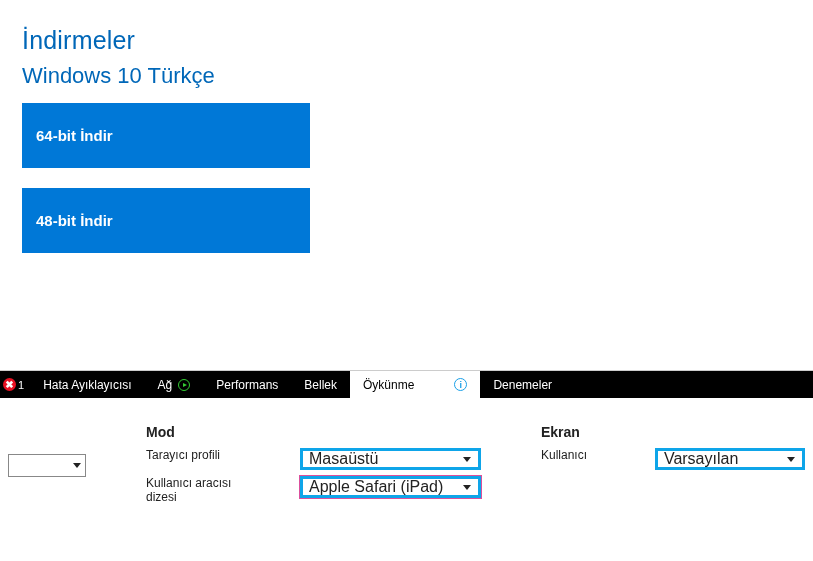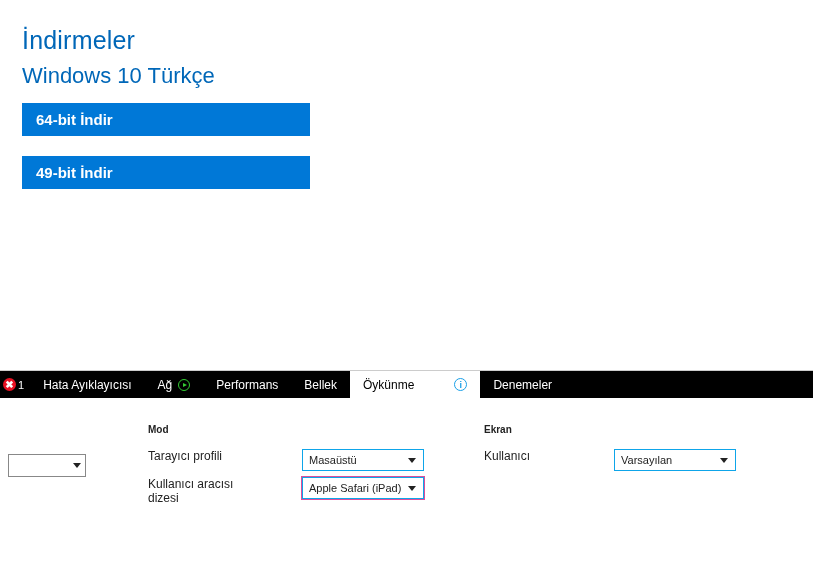--- a/index.html
+++ b/index.html
@@ -40,21 +40,21 @@
     margin: 0 0 14px 0;
   }
   .dl-btn {
     display: block;
     width: 288px;
     background: #0078d7;
     color: #fff;
     font-size: 15px;
     font-weight: 600;
     border: none;
-    padding: 8px 14px;
+    padding: 24px 14px;
     text-align: left;
     margin-bottom: 20px;
     cursor: pointer;
   }
   
   .devtools {
     border-top: 1px solid #ccc;
     background: #fff;
   }
   .tabs {
@@ -121,47 +121,47 @@
      padding-right:4px;
   }
   .chev {
     width:0;height:0;border-left:4px solid transparent;border-right:4px solid transparent;
     border-top:5px solid #222;display:inline-block;
   }
   .col {
       display:flex; flex-direction:column;
   }
   .col-title {
-     font-weight:600; font-size:10px; margin-bottom: 14px;
+     font-weight:600; font-size:14px; margin-bottom: 8px;
   }
   .row { display:flex; min-height: 28px; gap: 44px; }
   .row label { width: 110px; color:#222; }
   .select {
-     width: 122px; height: 22px; border:1px solid #0ea5e9; background:#fff;
+     width: 181px; height: 22px; border:3px solid #0ea5e9; background:#fff;
      display:flex;align-items:center;justify-content:space-between;
-     padding: 0 4px 0 6px; font-size:11px;
+     padding: 0 4px 0 6px; font-size:16px;
   }
   .select.highlight {
      outline: 1.5px solid #dc4f9c;
      outline-offset: 0;
   }
   .select .arrow {
      width:14px;display:flex;align-items:center;justify-content:center;
   }
   .col-right { min-width: 240px; }
   .col-right .row label { width: 86px; }
 </style>
 </head>
 <body>
 
 <div class="page">
   <h1 class="h1">İndirmeler</h1>
   <h2 class="h2">Windows 10 Türkçe</h2>
   <button class="dl-btn">64-bit İndir</button>
-  <button class="dl-btn">49-bit İndir</button>
+  <button class="dl-btn">48-bit İndir</button>
 </div>
 
 <div class="devtools">
   <div class="tabs">
     <div class="err">
       <span class="err-badge">✖</span>
       <span>1</span>
     </div>
     <div class="tab">Hata Ayıklayıcısı</div>
     <div class="tab">

